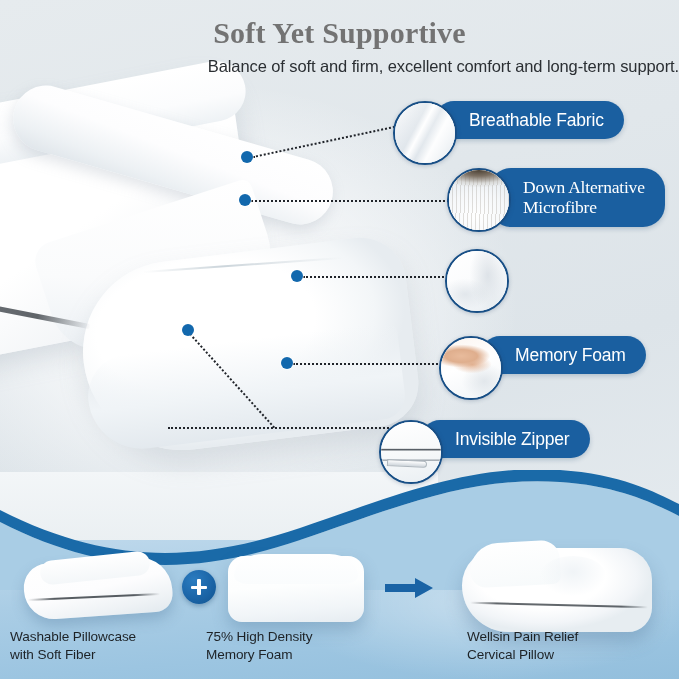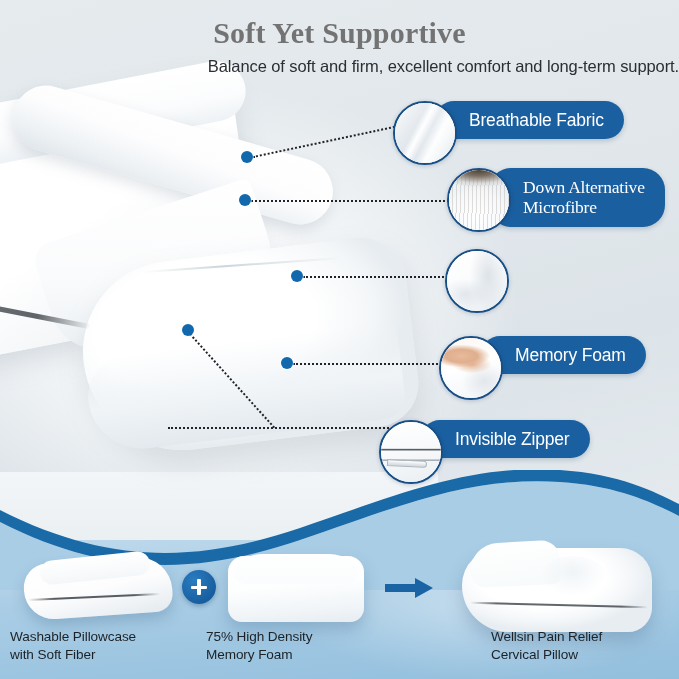--- a/index.html
+++ b/index.html
@@ -386,19 +386,19 @@
 Memory Foam</div>
 
   <svg class="arrow" viewBox="0 0 48 20">
     <path d="M0,6 L30,6 L30,0 L48,10 L30,20 L30,14 L0,14 Z" fill="#1a63a5"></path>
   </svg>
 
   <div class="prod p3"></div>
   <div class="prod p3hump"></div>
   <div class="prod p3dip"></div>
   <div class="prod p3seam"></div>
-  <div class="prod-cap" style="left:491px; top:628px; width:180px;">Wellsin Pain Relief
+  <div class="prod-cap" style="left:467px; top:628px; width:180px;">Wellsin Pain Relief
 Cervical Pillow</div>
 
   <div class="title">Soft Yet Supportive</div>
   <div class="subtitle">Balance of soft and firm, excellent comfort and long-term support.</div>
 
 </div>
 
 </body></html>

